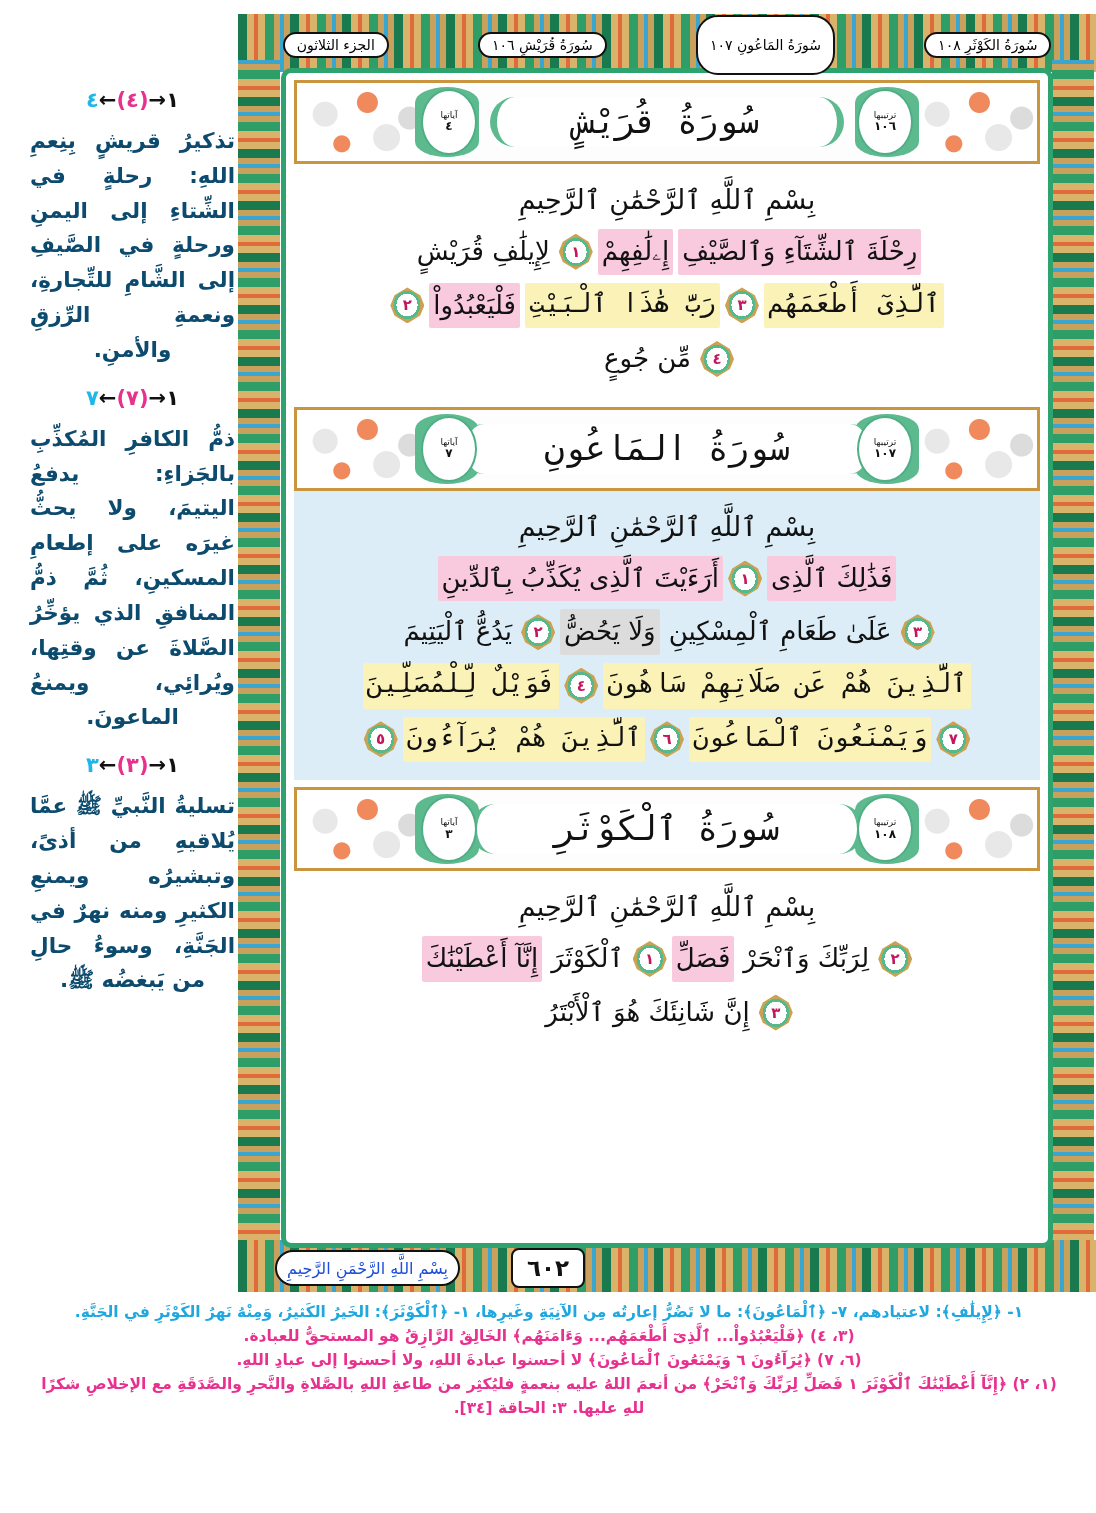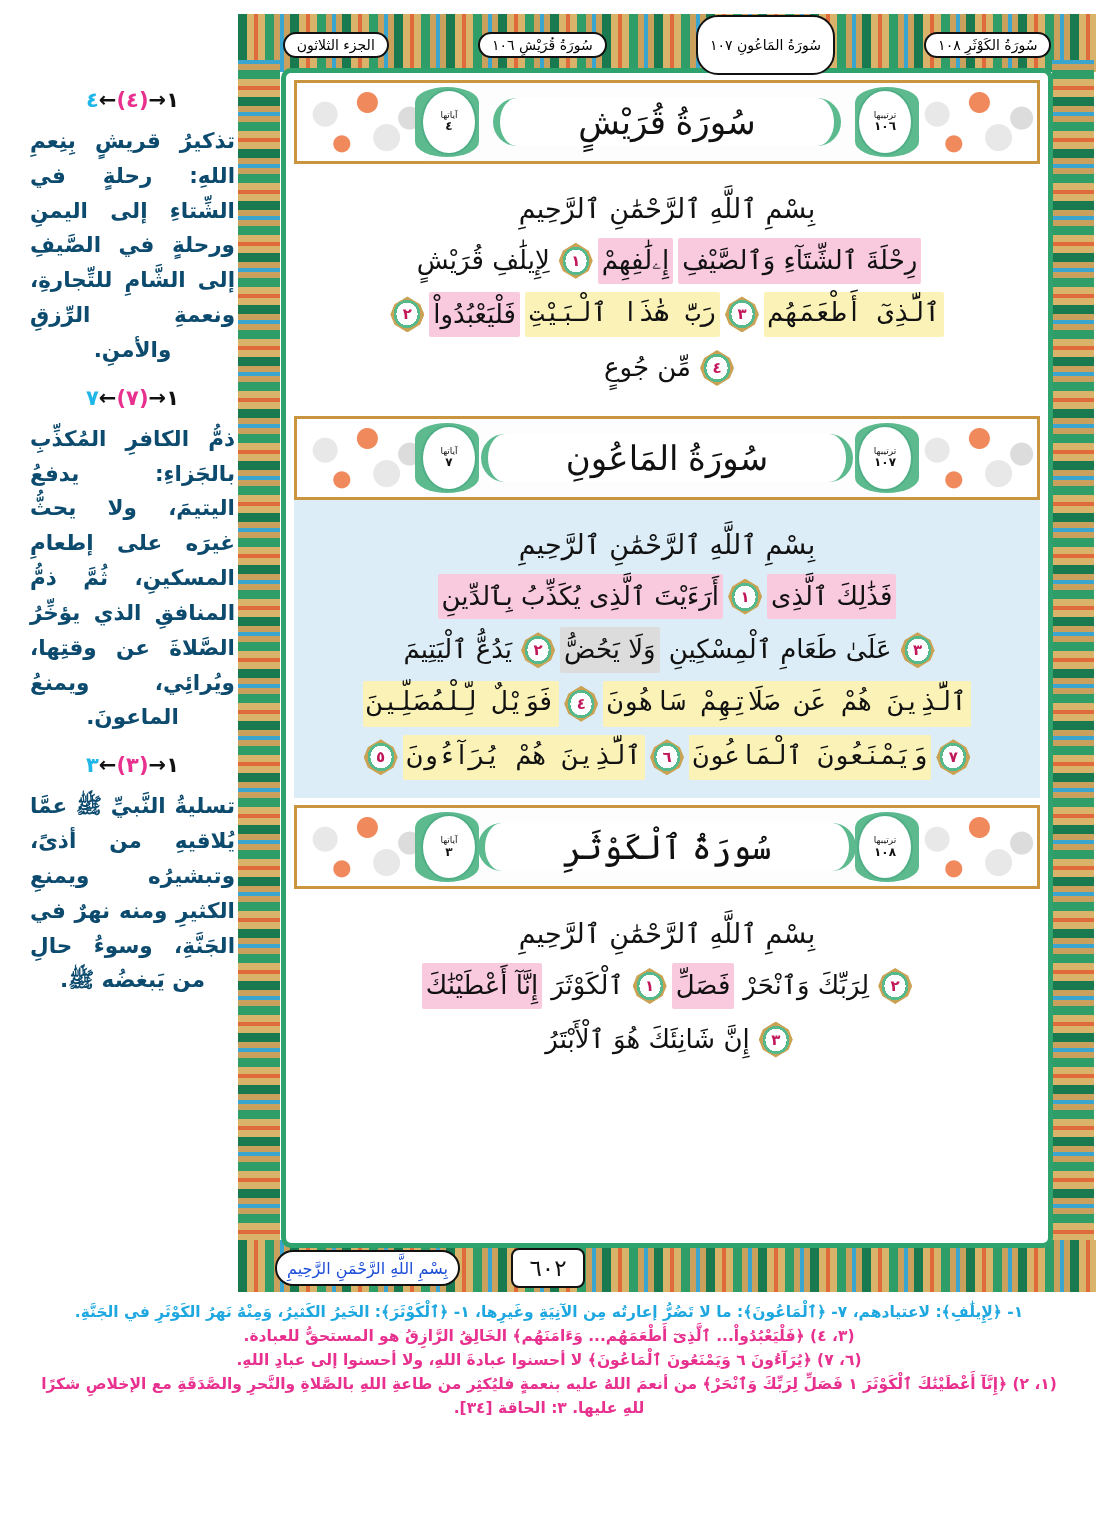--- a/index.html
+++ b/index.html
@@ -103,27 +103,27 @@
 
   .banner-center{
     position:relative; z-index:2;
     background:#ffffff;
     padding:4px 78px;
     border-left:7px solid #5cba8e;
     border-right:7px solid #5cba8e;
     border-radius:30px;
   }
   .surah-title{
-    font-family:Liberation Sans, sans-serif;
+    font-family:Liberation Mono, monospace;
     font-size:34px; color:#111; white-space:nowrap;
     letter-spacing:1px;
   }
 
   
-  .surah-body{ padding:21px 14px 10px 14px; }
+  .surah-body{ padding:12px 14px 10px 14px; }
   .surah-body.tinted{ background:#dcedf7; margin:0 8px; }
 
   .basmala{
     text-align:center;
     font-size:27px; color:#111;
     padding:8px 0 6px 0;
     letter-spacing:0px;
     white-space:nowrap;
   }
   .aya-line{
@@ -181,21 +181,21 @@
   
   #page-num-badge{
     position:absolute;
     left:50%; transform:translateX(-50%);
     top:1248px;
     width:74px; height:40px;
     background:#ffffff;
     border:2px solid #111;
     border-radius:8px;
     display:flex; align-items:center; justify-content:center;
-    font-size:23px; color:#111; font-weight:normal;
+    font-size:23px; color:#111; font-weight:bold;
     z-index:6;
   }
   #footer-basmala{
     position:absolute;
     left:275px; top:1250px;
     width:185px; height:36px;
     background:#ffffff;
     border:2px solid #111;
     border-radius:18px;
     display:flex; align-items:center; justify-content:center;

